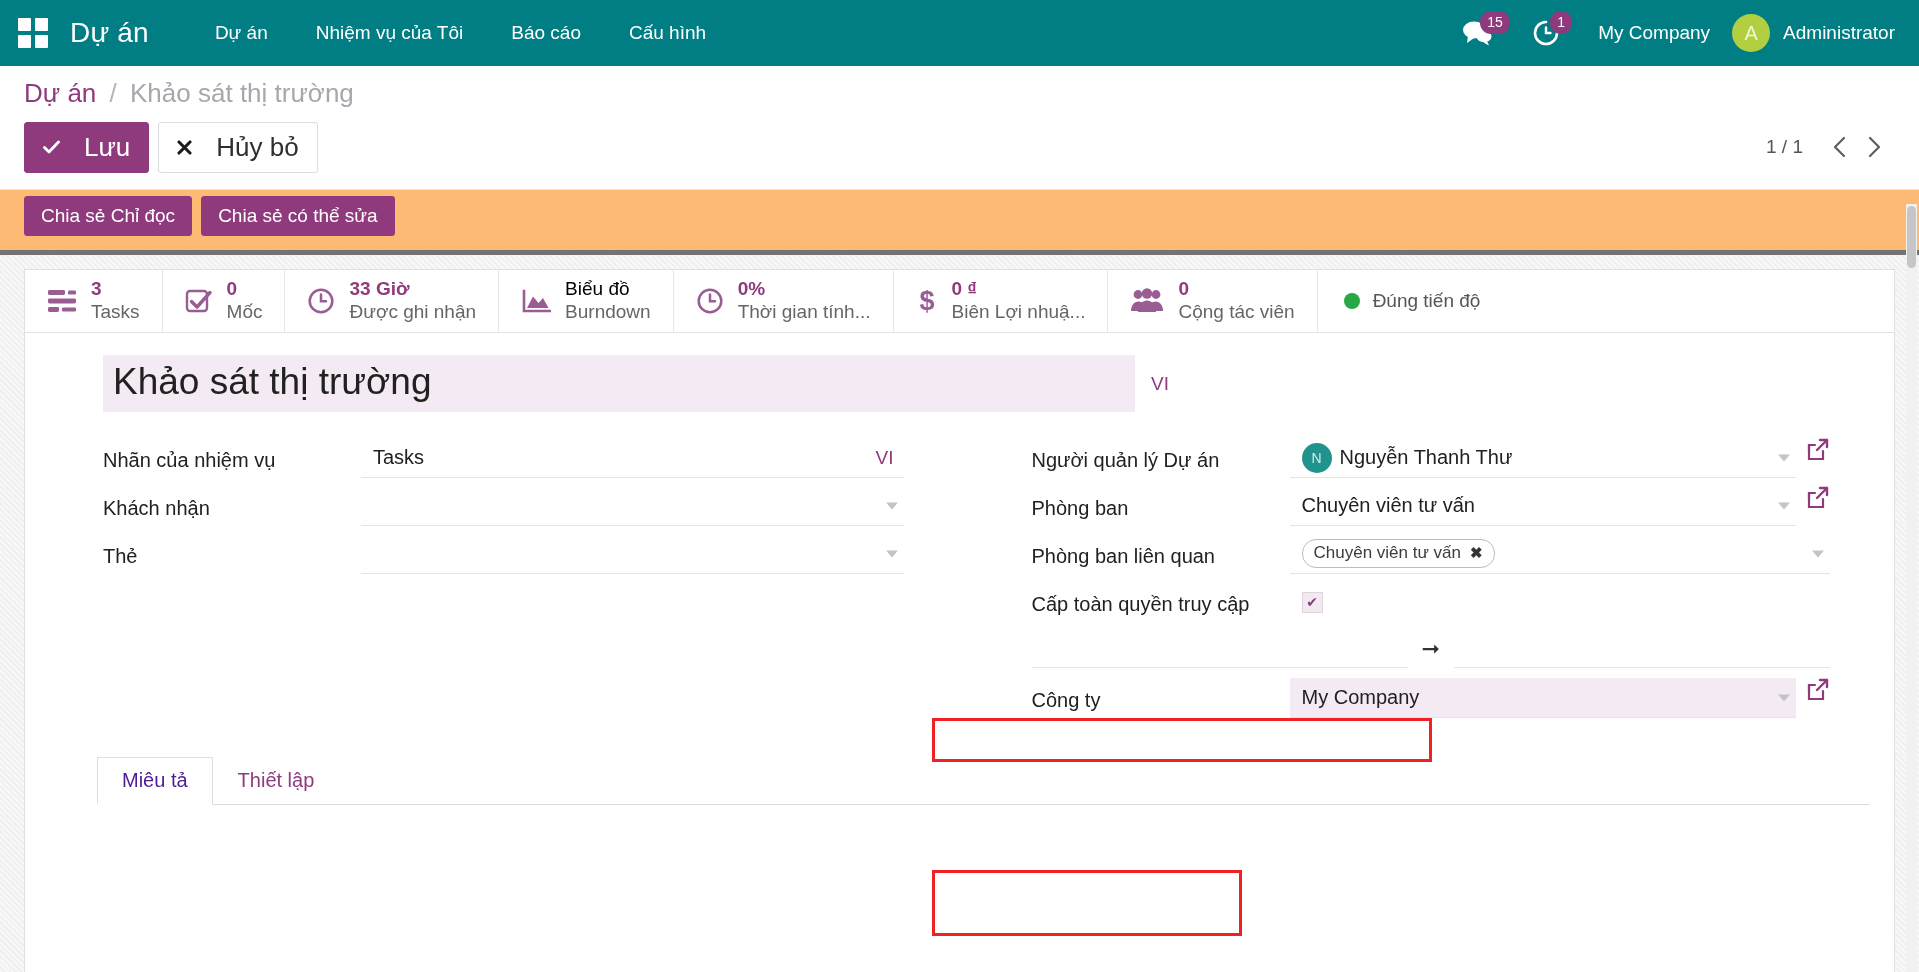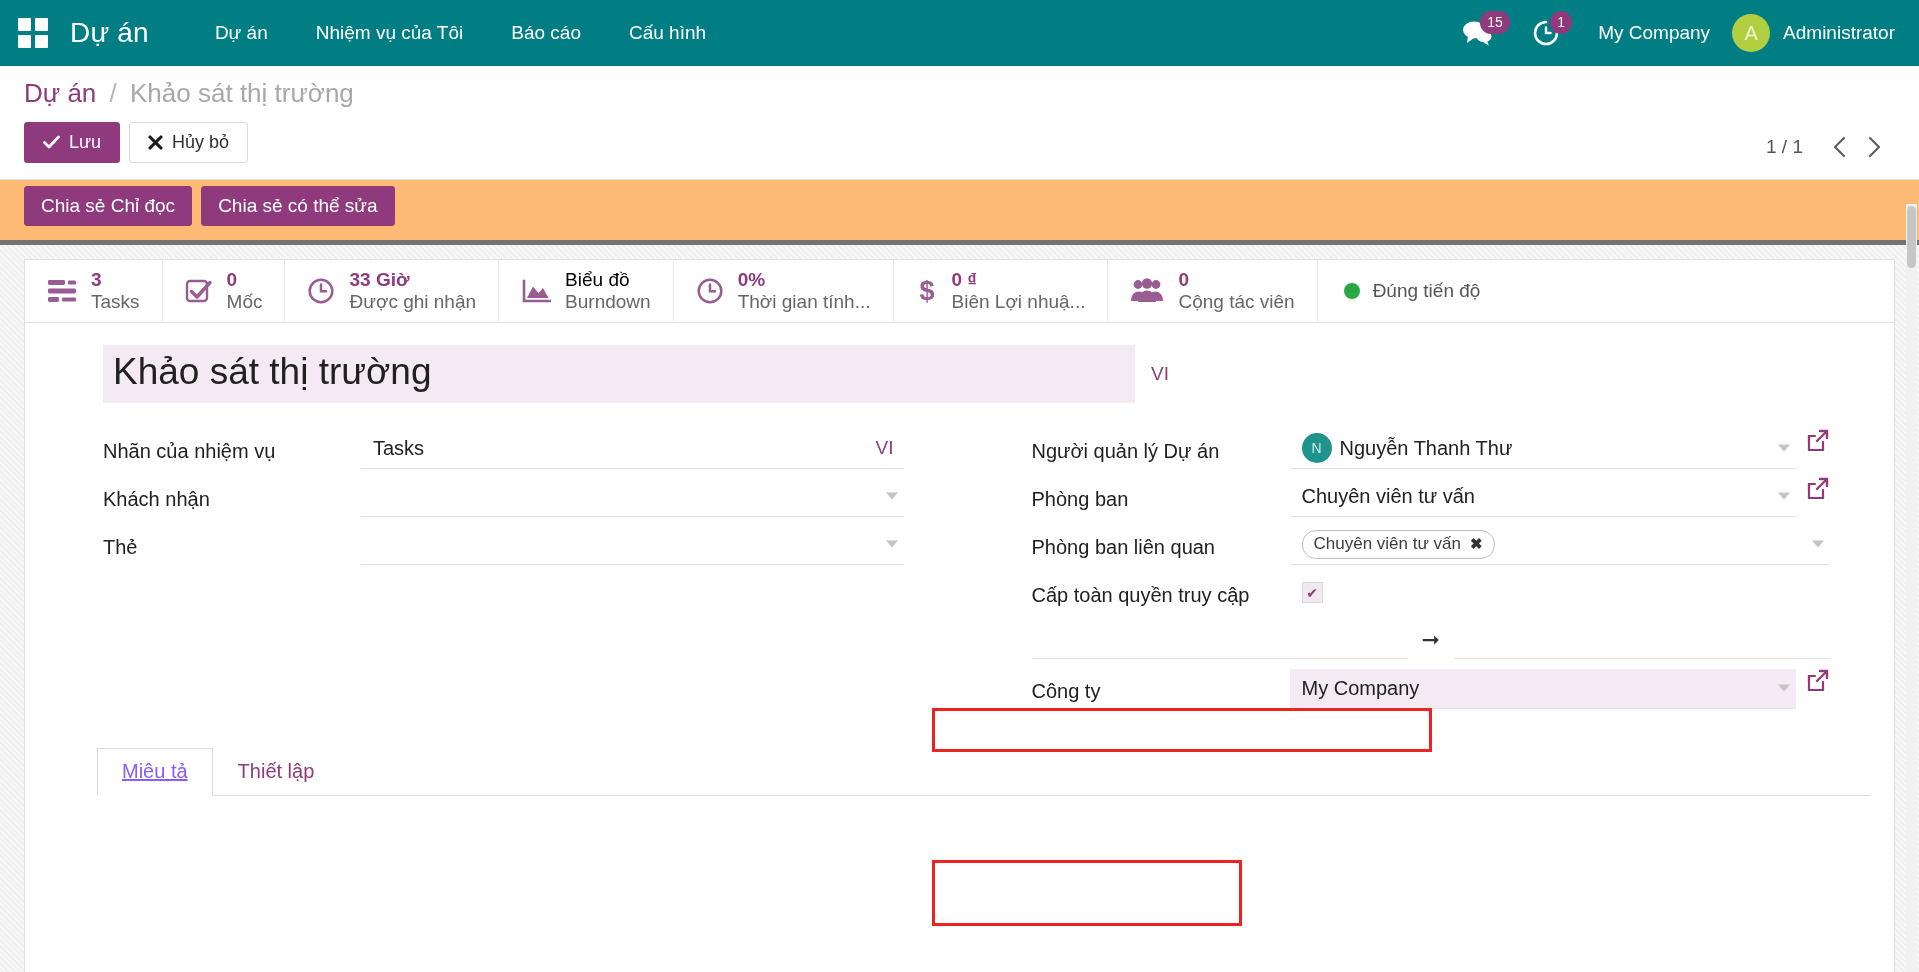--- a/index.html
+++ b/index.html
@@ -99,28 +99,28 @@
     line-height: 1.25;
     margin-bottom: 12px;
     white-space: nowrap;
   }
   .breadcrumb .bc-link { color: #8f3a7d; cursor: pointer; }
   .breadcrumb .bc-sep { color: #b5b5b5; margin: 0 6px; }
   .breadcrumb .bc-active { color: #a6a8ad; }
 
   .btn-row { display: flex; align-items: center; gap: 0; padding-bottom: 16px; }
   .btn {
-    font-size: 18px;
+    font-size: 26px;
     padding: 9px 18px;
     border: 1px solid transparent;
     border-radius: 3px;
     cursor: pointer;
     display: inline-flex;
     align-items: center;
-    gap: 9px;
+    gap: 24px;
     line-height: 1.2;
     white-space: nowrap;
   }
   .btn-primary { background: #8f3a7d; color: #ffffff; border-color: #8f3a7d; }
   .btn-default { background: #ffffff; color: #2f2f2f; border-color: #dcdcdc; margin-left: 9px; }
 
   .pager {
     position: absolute;
     right: 28px; top: 64px;
     display: flex;
@@ -308,25 +308,24 @@
     padding: 11px 24px 12px;
     cursor: pointer;
     color: #8f3a7d;
     border: 1px solid transparent;
     border-bottom: none;
     position: relative;
     top: 1px;
     white-space: nowrap;
   }
   .tab.active {
-    color: #8b5cf6;
+    color: #4c1d95;
     background: #ffffff;
     border-color: #dddddd;
     border-bottom: 1px solid #ffffff;
-    text-decoration: underline;
   }
 
   
   .vscroll {
     position: absolute;
     right: 2px; top: 204px;
     width: 11px;
     height: 768px;
     background: #f1f1f1;
   }

